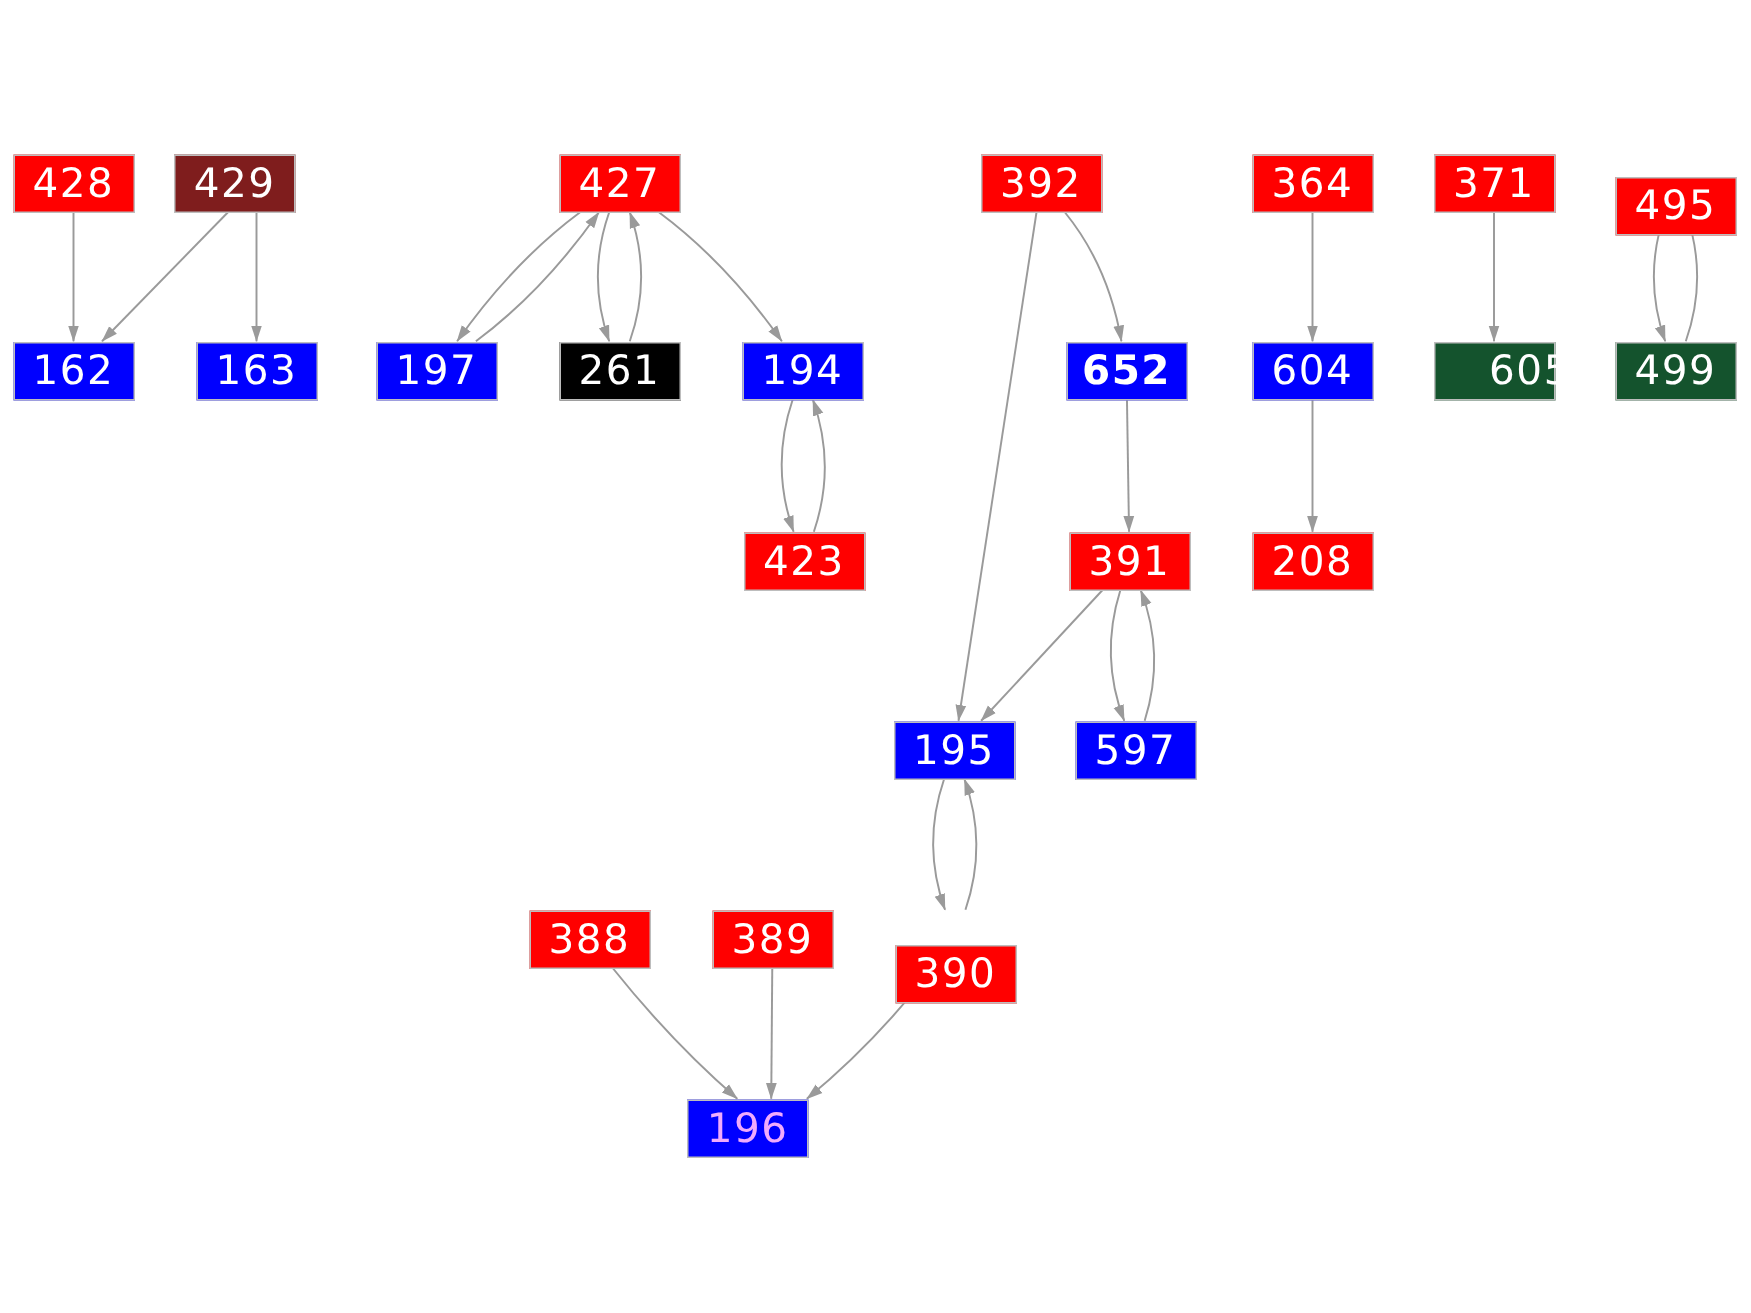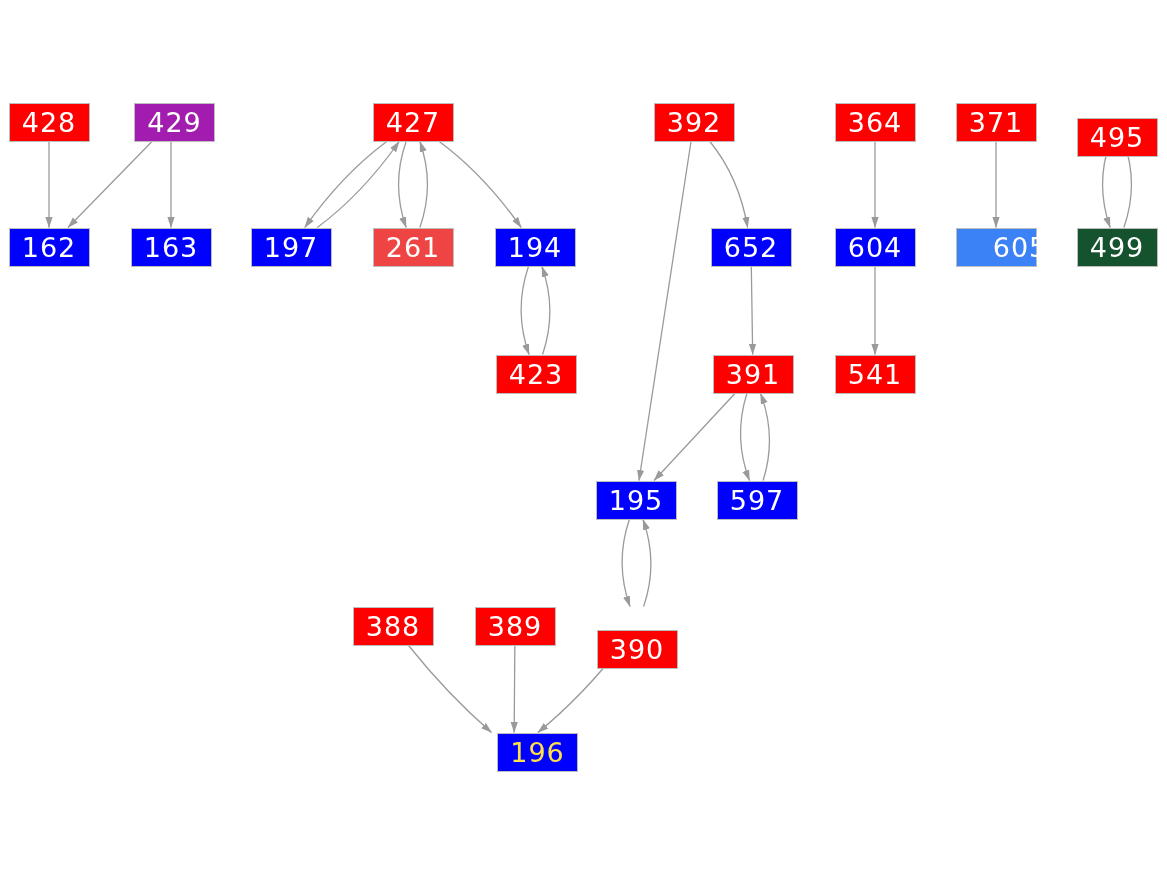--- a/index.html
+++ b/index.html
@@ -70,38 +70,38 @@
         <path d="M 1123.864 227.5 Q 1139 184.5 1123.864 141.5" fill="none" stroke="#9a9a9a" stroke-width="1.3" marker-end="url(#arrowhead)"></path>
         <path d="M 629.3638439325075 519.5 Q 614.5006928370103 563.1745976758967 630.0165749291194 606.5" fill="none" stroke="#9a9a9a" stroke-width="1.3" marker-end="url(#arrowhead)"></path>
         <path d="M 643.6361560674925 606.5 Q 658.4993071629897 562.8254023241033 642.9834250708806 519.5" fill="none" stroke="#9a9a9a" stroke-width="1.3" marker-end="url(#arrowhead)"></path>
         <path d="M 408.57065389733896 645.5 Q 447.7298166499858 694.5412078202518 491.50964602105324 732.5" fill="none" stroke="#9a9a9a" stroke-width="1.3" marker-end="url(#arrowhead)"></path>
         <path d="M 514.8452380952381 645.5 L 514.1547619047619 732.5" fill="none" stroke="#9a9a9a" stroke-width="1.3" marker-end="url(#arrowhead)"></path>
         <path d="M 621.8580771734781 645.5 Q 582.6557420588078 695.9853672478838 537.9006649578752 732.5" fill="none" stroke="#9a9a9a" stroke-width="1.3" marker-end="url(#arrowhead)"></path>
       </g>
   </svg>
   <div id="node-layer">
       <div class="node" style="left: 8.5px; top: 102.5px; background: rgb(255, 0, 0); color: rgb(255, 255, 255);">428</div>
-      <div class="node" style="left: 134px; top: 102.5px; background: #a21caf; color: rgb(255, 255, 255);">429</div>
+      <div class="node" style="left: 116px; top: 102.5px; background: #7f1d1d; color: rgb(255, 255, 255);">429</div>
       <div class="node" style="left: 372.5px; top: 102.5px; background: rgb(255, 0, 0); color: rgb(255, 255, 255);">427</div>
       <div class="node" style="left: 653.5px; top: 102.5px; background: rgb(255, 0, 0); color: rgb(255, 255, 255);">392</div>
       <div class="node" style="left: 834.5px; top: 102.5px; background: rgb(255, 0, 0); color: #ffffff;">364</div>
       <div class="node" style="left: 955.5px; top: 102.5px; background: rgb(255, 0, 0); color: rgb(255, 255, 255);">371</div>
       <div class="node" style="left: 1076.5px; top: 118px; background: rgb(255, 0, 0); color: rgb(255, 255, 255);">495</div>
       <div class="node" style="left: 8.5px; top: 227.5px; background: rgb(0, 0, 255); color: rgb(255, 255, 255);">162</div>
       <div class="node" style="left: 130.5px; top: 227.5px; background: rgb(0, 0, 255); color: rgb(255, 255, 255);">163</div>
       <div class="node" style="left: 250.5px; top: 227.5px; background: rgb(0, 0, 255); color: rgb(255, 255, 255);">197</div>
-      <div class="node" style="left: 372.5px; top: 227.5px; background: #ef4444; color: rgb(255, 255, 255); text-align: center;">261</div>
+      <div class="node" style="left: 372.5px; top: 227.5px; background: #000000; color: rgb(255, 255, 255); text-align: center;">261</div>
       <div class="node" style="left: 494.5px; top: 227.5px; background: rgb(0, 0, 255); color: rgb(255, 255, 255);">194</div>
-      <div class="node" style="left: 710.5px; top: 227.5px; background: rgb(0, 0, 255); color: rgb(255, 255, 255);">652</div>
+      <div class="node" style="left: 710.5px; top: 227.5px; background: rgb(0, 0, 255); color: rgb(255, 255, 255); font-weight: bold;">652</div>
       <div class="node" style="left: 834.5px; top: 227.5px; background: rgb(0, 0, 255); color: rgb(255, 255, 255);">604</div>
-      <div class="node" style="left: 955.5px; top: 227.5px; background: #3b82f6; color: rgb(255, 255, 255); padding-left: 48px;">605</div>
+      <div class="node" style="left: 955.5px; top: 227.5px; background: #14532d; color: rgb(255, 255, 255); padding-left: 48px;">605</div>
       <div class="node" style="left: 1076.5px; top: 227.5px; background: #14532d; color: rgb(255, 255, 255);">499</div>
       <div class="node" style="left: 495.5px; top: 354.5px; background: rgb(255, 0, 0); color: rgb(255, 255, 255);">423</div>
       <div class="node" style="left: 712.5px; top: 354.5px; background: rgb(255, 0, 0); color: rgb(255, 255, 255); text-align: right;">391</div>
-      <div class="node" style="left: 834.5px; top: 354.5px; background: rgb(255, 0, 0); color: rgb(255, 255, 255);">541</div>
+      <div class="node" style="left: 834.5px; top: 354.5px; background: rgb(255, 0, 0); color: rgb(255, 255, 255);">208</div>
       <div class="node" style="left: 595.5px; top: 480.5px; background: rgb(0, 0, 255); color: rgb(255, 255, 255);">195</div>
       <div class="node" style="left: 716.5px; top: 480.5px; background: rgb(0, 0, 255); color: rgb(255, 255, 255);">597</div>
       <div class="node" style="left: 352.5px; top: 606.5px; background: rgb(255, 0, 0); color: rgb(255, 255, 255);">388</div>
       <div class="node" style="left: 474.5px; top: 606.5px; background: rgb(255, 0, 0); color: rgb(255, 255, 255);">389</div>
       <div class="node" style="left: 596.5px; top: 606.5px; background: rgb(255, 0, 0); color: rgb(255, 255, 255); margin-top: 23px;">390</div>
-      <div class="node" style="left: 497px; top: 732.5px; background: rgb(0, 0, 255); color: #fde047;">196</div>
+      <div class="node" style="left: 458px; top: 732.5px; background: rgb(0, 0, 255); color: #f0abfc;">196</div>
     </div>
 </div>
 
 </body></html>

